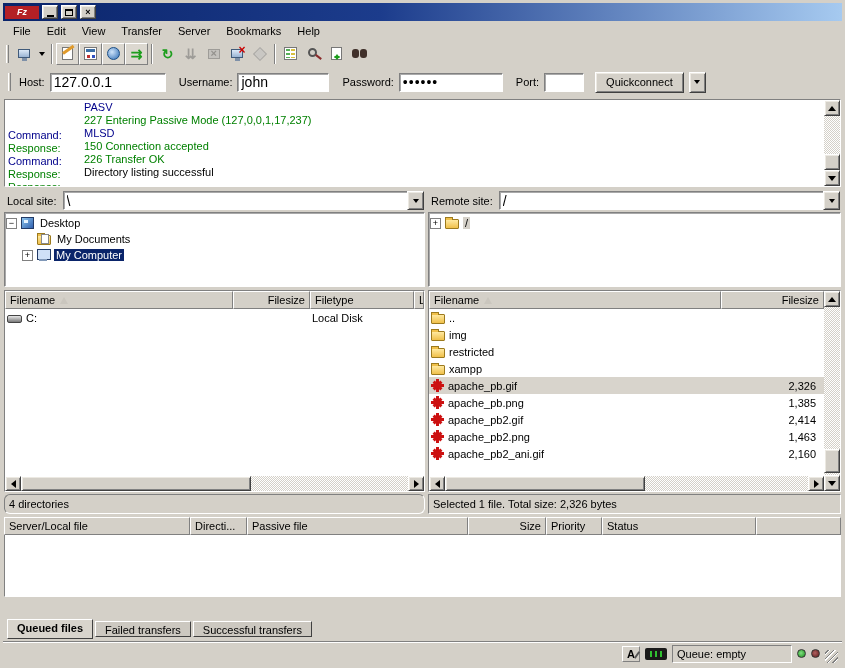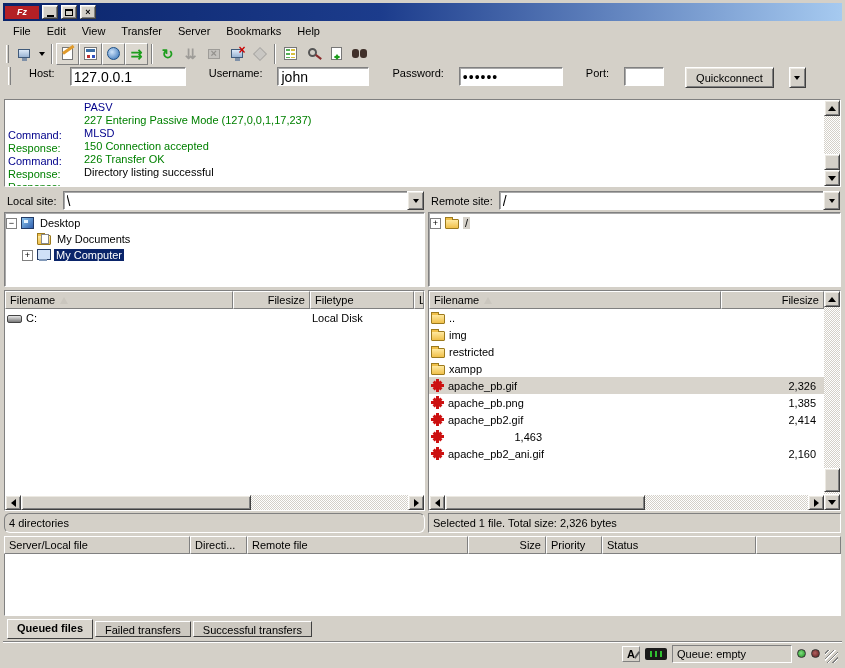--- a/index.html
+++ b/index.html
@@ -53,21 +53,21 @@
   .i-binoc::before { content:""; position:absolute; left:0; top:0; width:7px; height:9px; background:#40302a; border-radius:3px; }
   .i-binoc::after { content:""; position:absolute; right:0; top:0; width:7px; height:9px; background:#40302a; border-radius:3px; }
   .i-flag { width:12px; height:10px; background:#b8b4ac; border:1px solid #6a6a6a; position:relative; }
   .i-flag::after { content:"×"; position:absolute; left:2px; top:-3px; color:#555; font-weight:bold; font-size:11px; }
   .i-sync { width:11px; height:13px; background:#fff; border:1px solid #777; position:relative; }
   .i-sync::before { content:""; position:absolute; left:2px; top:3px; width:0; height:0; border:3px solid transparent; border-bottom:4px solid #1d9e1d; }
   .i-sync::after { content:""; position:absolute; left:2px; top:8px; width:0; height:0; border:3px solid transparent; border-top:4px solid #1d9e1d; }
   .i-check { width:10px; height:10px; background:#c4c0b8; border:1px solid #808080; transform:rotate(45deg); }
 
   
-  .qcbar { height:30px; flex:none; display:flex; gap:15px; padding:0 4px; }
+  .qcbar { height:30px; flex:none; display:flex; align-items:center; gap:5px; padding:0 4px; }
   .qcbar label { white-space:nowrap; }
   input.win { height:19px; border:1px solid; border-color:#808080 #ffffff #ffffff #808080; box-shadow:inset 1px 1px 0 rgba(64,64,64,.45); padding:1px 3px; font-family:"Liberation Sans",sans-serif; font-size:14px; background:#fff; }
   .btn { height:21px; padding:0 10px; font-family:"Liberation Sans",sans-serif; font-size:11px; display:flex; align-items:center; }
   .btn-dd { width:17px; height:21px; display:flex; align-items:center; justify-content:center; }
 
   
   .log { height:88px; flex:none; margin:2px 1px 0; display:flex; background:#fff; border:1px solid; border-color:#808080 #ffffff #ffffff #808080; }
   .logbody { flex:1; padding:1px 3px; overflow:hidden; }
   .logline { display:flex; height:13px; line-height:13px; white-space:nowrap; }
   .loglabel { width:76px; flex:none;margin-top:28px; }
@@ -136,26 +136,26 @@
   .computer-ic::before { content:""; position:absolute; left:0; top:0; width:12px; height:9px; background:#cfe0f7; border:1px solid #223a66; }
   .computer-ic::after { content:""; position:absolute; left:2px; top:10px; width:8px; height:2px; background:#8098b8; }
 
   
   .statusrow { height:20px; flex:none; display:flex; gap:3px; margin:2px 1px 0; }
   .statbox { display:flex; align-items:center; padding:0 4px; background:#d4d0c8; border:1px solid; border-color:#808080 #ffffff #ffffff #808080; }
   .statbox.left { width:421px; flex:none;border-radius:6px; }
   .statbox.right { flex:1; }
 
   
-  .queue { flex:none; margin:3px 1px 0; display:flex; flex-direction:column; }
+  .queue { flex:none; margin:3px 1px 10px; display:flex; flex-direction:column; }
   .qheader { height:18px; flex:none; display:flex; }
   .qbody { height:62px; background:#fff; border:1px solid; border-color:#808080 #ffffff #ffffff #808080; border-top:none; }
 
   
-  .tabs { height:22px; flex:none; display:flex; align-items:flex-start; padding-left:4px; margin-top:3px; }
+  .tabs { height:22px; flex:none; display:flex; align-items:flex-start; padding-left:4px; margin-top:12px; }
   .tab { height:18px; padding:2px 9px; background:#d4d0c8; border:1px solid; border-color:#ffffff #404040 #404040 #ffffff; margin-right:2px; white-space:nowrap; }
   .tab.active { font-weight:bold; height:20px; background:#d8d4cc; }
   .tab.inactive { margin-top:2px; height:16px; background:#ccc8c0; }
 
   
   .statusbar { height:24px; flex:none; margin-top:auto; border-top:1px solid #808080; box-shadow:0 1px 0 #ffffff inset; display:flex; align-items:center; padding:0 4px; gap:5px; }
   .sb-right { margin-left:auto; display:flex; align-items:center; gap:5px; }
   .ascii-box { width:18px; height:16px; display:flex; align-items:center; justify-content:center; font-weight:bold; font-size:11px; background:#d4d0c8; border:1px solid; border-color:#ffffff #808080 #808080 #ffffff; position:relative; }
   .ascii-box::after { content:""; position:absolute; right:1px; bottom:2px; width:2px; height:8px; background:#555; transform:rotate(35deg); }
   .badge { width:22px; height:12px; background:#1a1a1a; border-radius:2px; background-image:repeating-linear-gradient(90deg,transparent 0 3px,#30c030 3px 5px); background-size:18px 6px; background-position:2px 3px; background-repeat:no-repeat; }
@@ -441,20 +441,21 @@
               <span class="ic splat">
                 <span class="x"></span>
               </span>
               <span class="fname">apache_pb2.gif</span>
               <span class="fsize">2,414</span>
             </div>
           <div class="lrow">
               <span class="ic splat">
                 <span class="x"></span>
               </span>
+              <span class="fname">apache_pb2.png</span>
               <span class="fsize">1,463</span>
             </div>
           <div class="lrow">
               <span class="ic splat">
                 <span class="x"></span>
               </span>
               <span class="fname">apache_pb2_ani.gif</span>
               <span class="fsize">2,160</span>
             </div>
         </div>
@@ -495,21 +496,21 @@
 
   <div class="queue">
     <div class="qheader">
       <div class="hcell" style="width:186px">
           <span>Server/Local file</span>
         </div>
       <div class="hcell" style="width:57px">
           <span>Directi...</span>
         </div>
       <div class="hcell" style="width:221px">
-          <span>Remote file</span>
+          <span>Passive file</span>
         </div>
       <div class="hcell num" style="width:78px">
           <span>Size</span>
         </div>
       <div class="hcell" style="width:56px">
           <span>Priority</span>
         </div>
       <div class="hcell" style="width:154px">
           <span>Status</span>
         </div>

